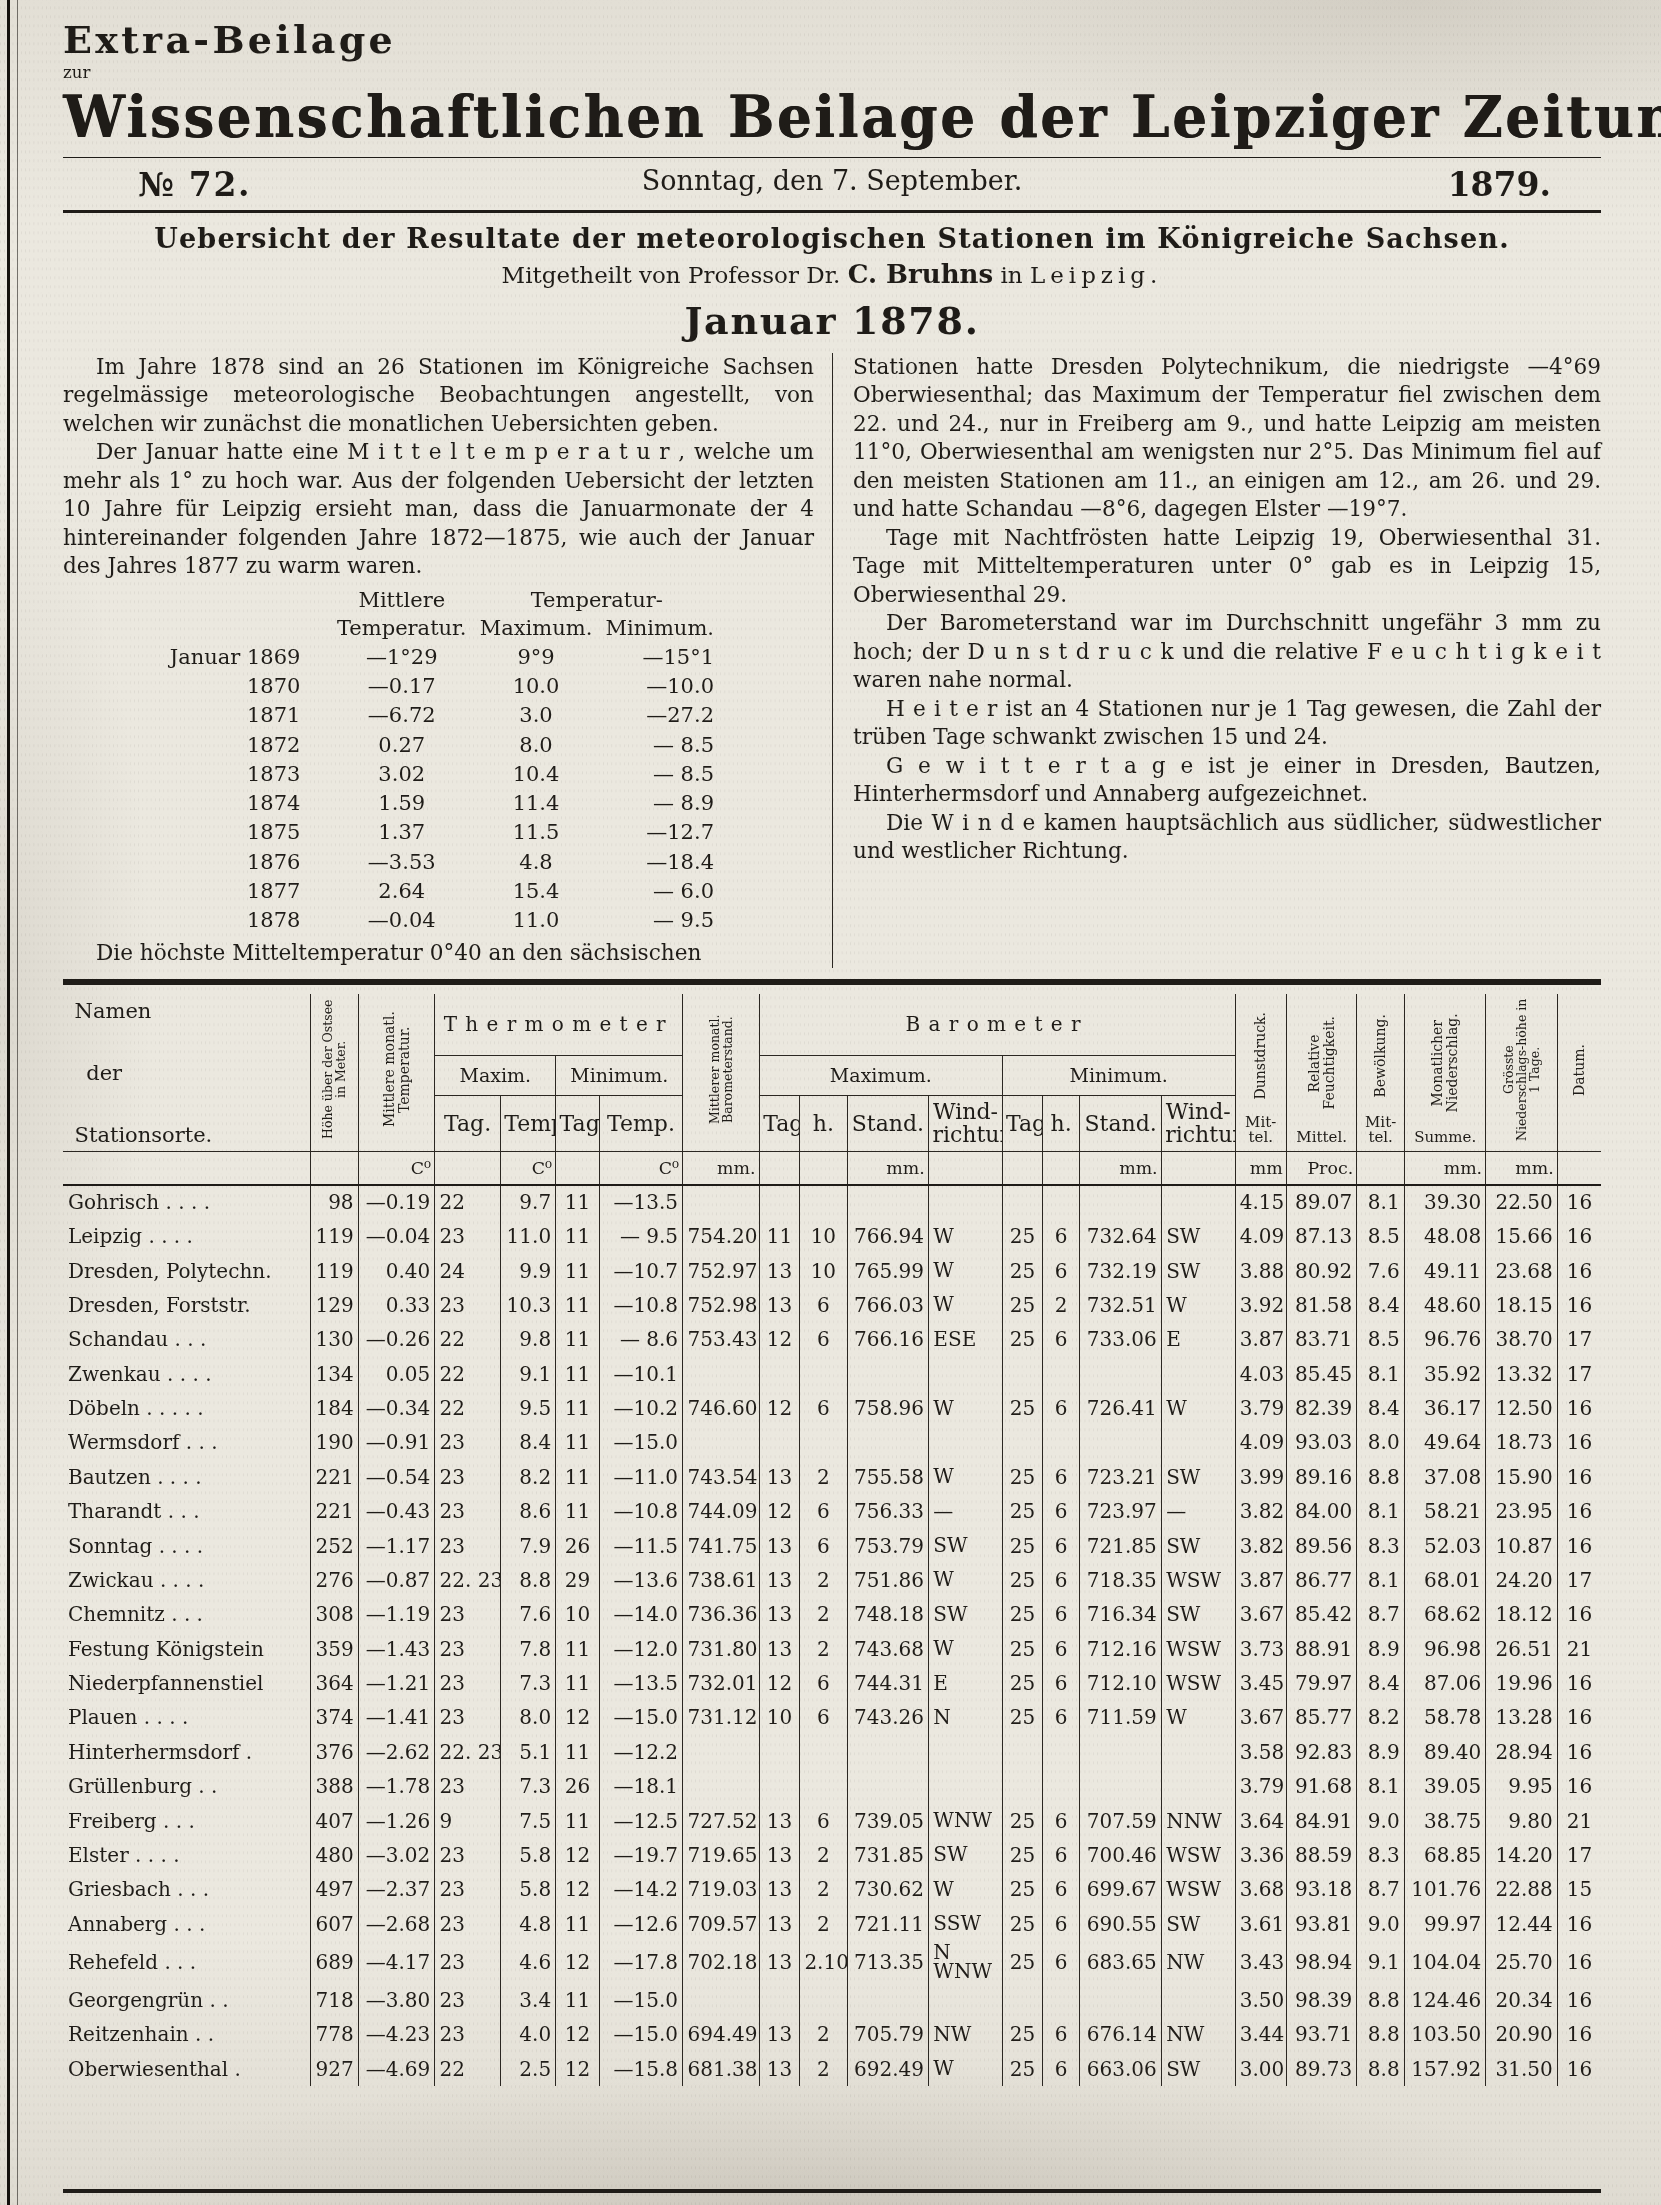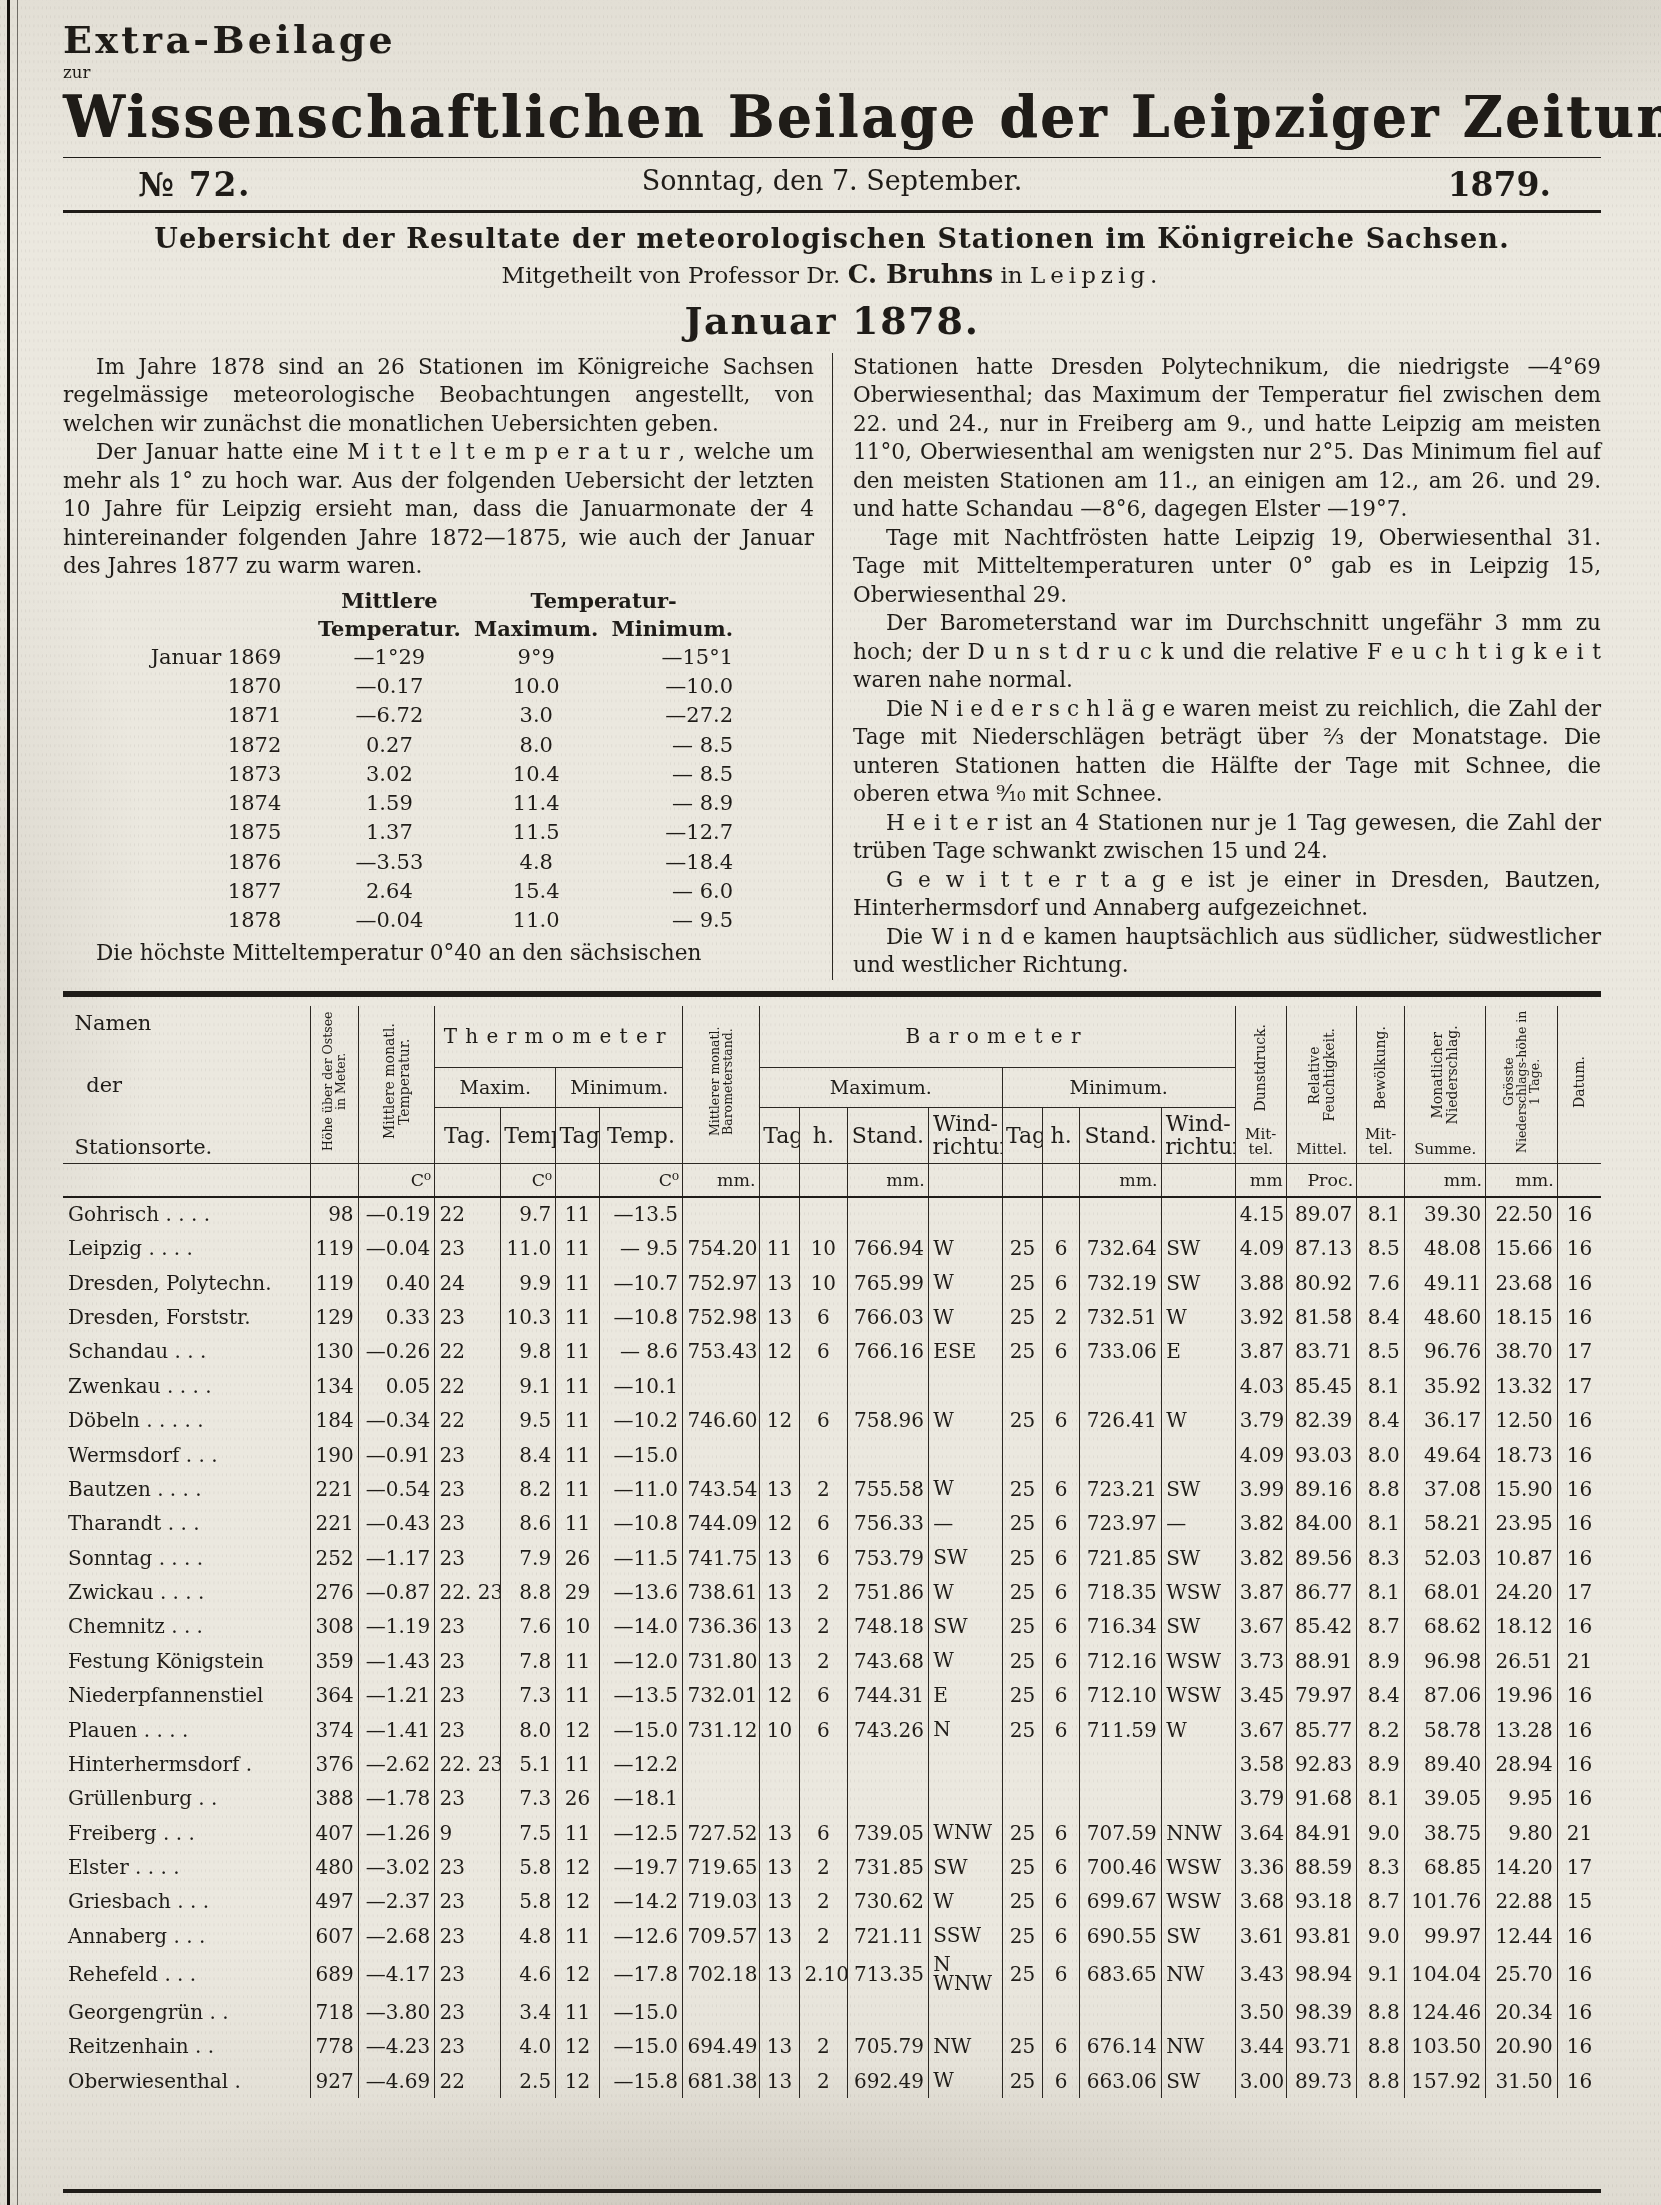--- a/index.html
+++ b/index.html
@@ -52,21 +52,21 @@
 
   
   .cols{display:flex;margin-top:1.7px;}
   .col{width:50%;font-size:21.6px;line-height:1.32;text-align:justify;}
   .col-left{padding-right:18px;}
   .col-right{padding-left:20px;border-left:1.7px solid var(--ink-soft);}
   .col p{text-indent:33px;}
   .col p.noindent{text-indent:0;}
 
   .mini-table{margin:6.6px auto 3.3px;border-collapse:collapse;font-size:21px;}
-  .mini-table th{font-weight:bold;padding:0 6.6px;text-align:center;}
+  .mini-table th{font-weight:normal;padding:0 6.6px;text-align:center;}
   .mini-table td{padding:0.8px 6.6px;}
   .mini-table .c0{text-align:right;min-width:174px;padding-right:30px;}
   .mini-table .c1{text-align:center;min-width:133px;}
   .mini-table .c2{text-align:center;min-width:108px;}
   .mini-table .c3{text-align:right;min-width:116px;}
 
   
   .table-sep{margin-top:11.6px;border-top:5px solid var(--ink);border-bottom:1.7px solid var(--ink);height:5px;}
   .station-table{border-collapse:collapse;table-layout:fixed;width:100%;margin-top:8.3px;font-size:20px;}
   .station-table th,.station-table td{border-left:0.8px solid var(--ink-soft);font-weight:normal;padding:0.8px 3.3px;overflow:hidden;}
@@ -217,21 +217,20 @@
               <td class="c3">— 9.5</td>
             </tr>
           </tbody>
       </table>
       <p>Die höchste Mitteltemperatur 0°40 an den sächsischen</p>
     </div>
     <div class="col col-right">
       <p class="noindent">Stationen hatte Dresden Polytechnikum, die niedrigste —4°69 Oberwiesenthal; das Maximum der Temperatur fiel zwischen dem 22. und 24., nur in Freiberg am 9., und hatte Leipzig am meisten 11°0, Oberwiesenthal am wenigsten nur 2°5. Das Minimum fiel auf den meisten Stationen am 11., an einigen am 12., am 26. und 29. und hatte Schandau —8°6, dagegen Elster —19°7.</p>
       <p>Tage mit Nachtfrösten hatte Leipzig 19, Oberwiesenthal 31. Tage mit Mitteltemperaturen unter 0° gab es in Leipzig 15, Oberwiesenthal 29.</p>
       <p>Der Barometerstand war im Durchschnitt ungefähr 3 mm zu hoch; der D u n s t d r u c k und die relative F e u c h t i g k e i t waren nahe normal.</p>
-      <p>Die N i e d e r s c h l ä g e waren meist zu reichlich, die Zahl der Tage mit Niederschlägen beträgt über ⅔ der Monatstage. Die unteren Stationen hatten die Hälfte der Tage mit Schnee, die oberen etwa ⁹⁄₁₀ mit Schnee.</p>
       <p>H e i t e r ist an 4 Stationen nur je 1 Tag gewesen, die Zahl der trüben Tage schwankt zwischen 15 und 24.</p>
       <p>G e w i t t e r t a g e ist je einer in Dresden, Bautzen, Hinterhermsdorf und Annaberg aufgezeichnet.</p>
       <p>Die W i n d e kamen hauptsächlich aus südlicher, südwestlicher und westlicher Richtung.</p>
     </div>
   </div>
 
   <div class="table-sep"></div>
 
   <table class="station-table">
     <colgroup>

